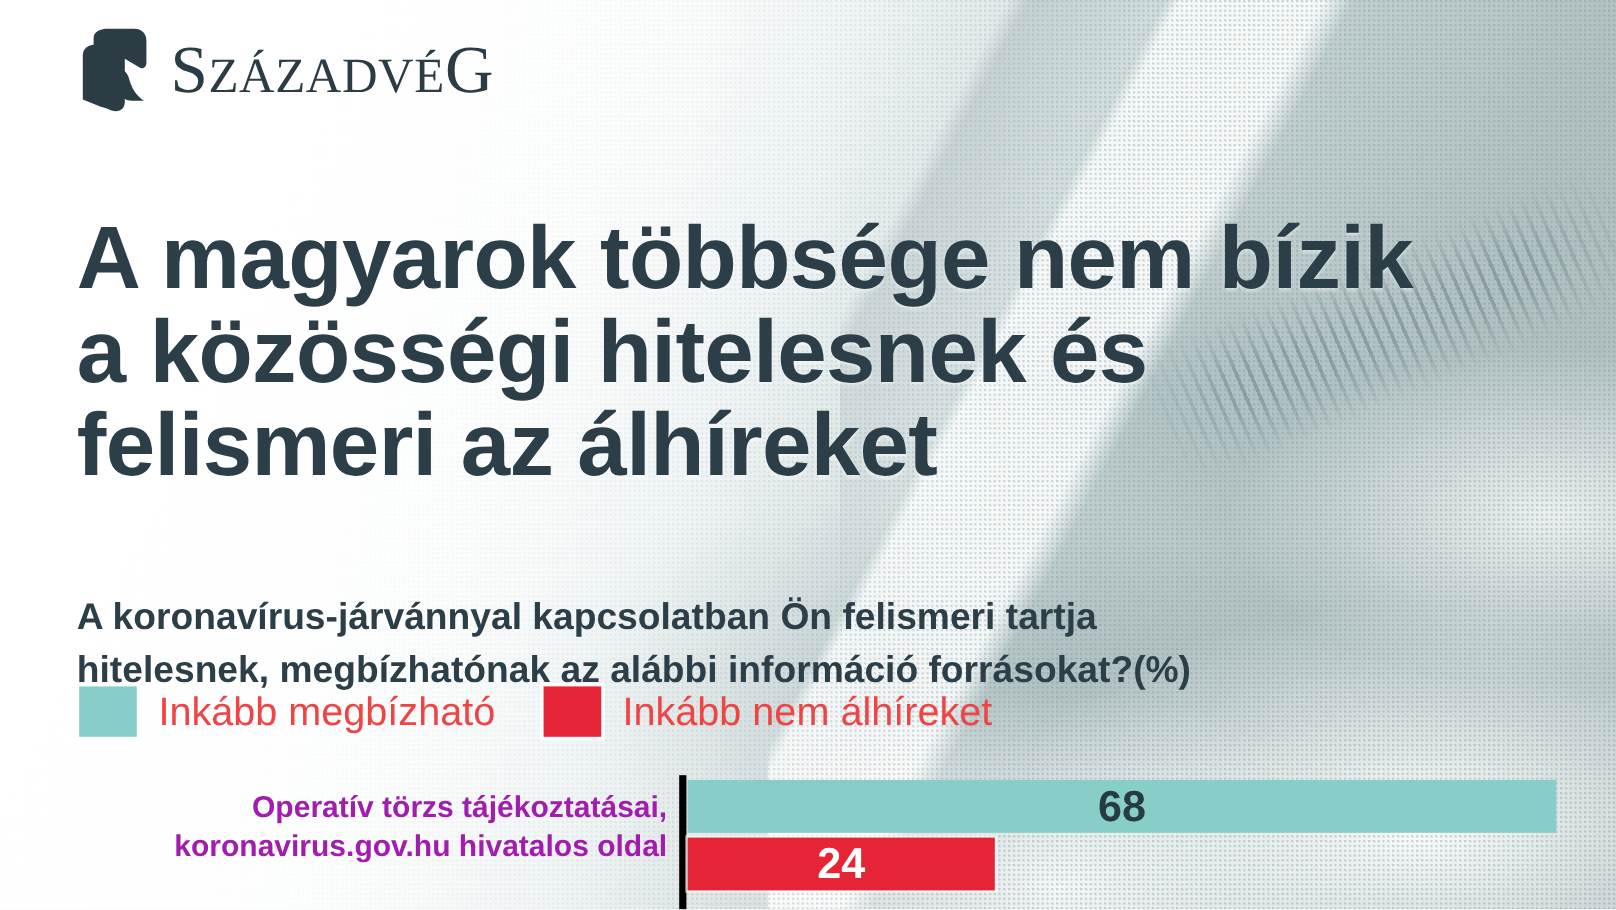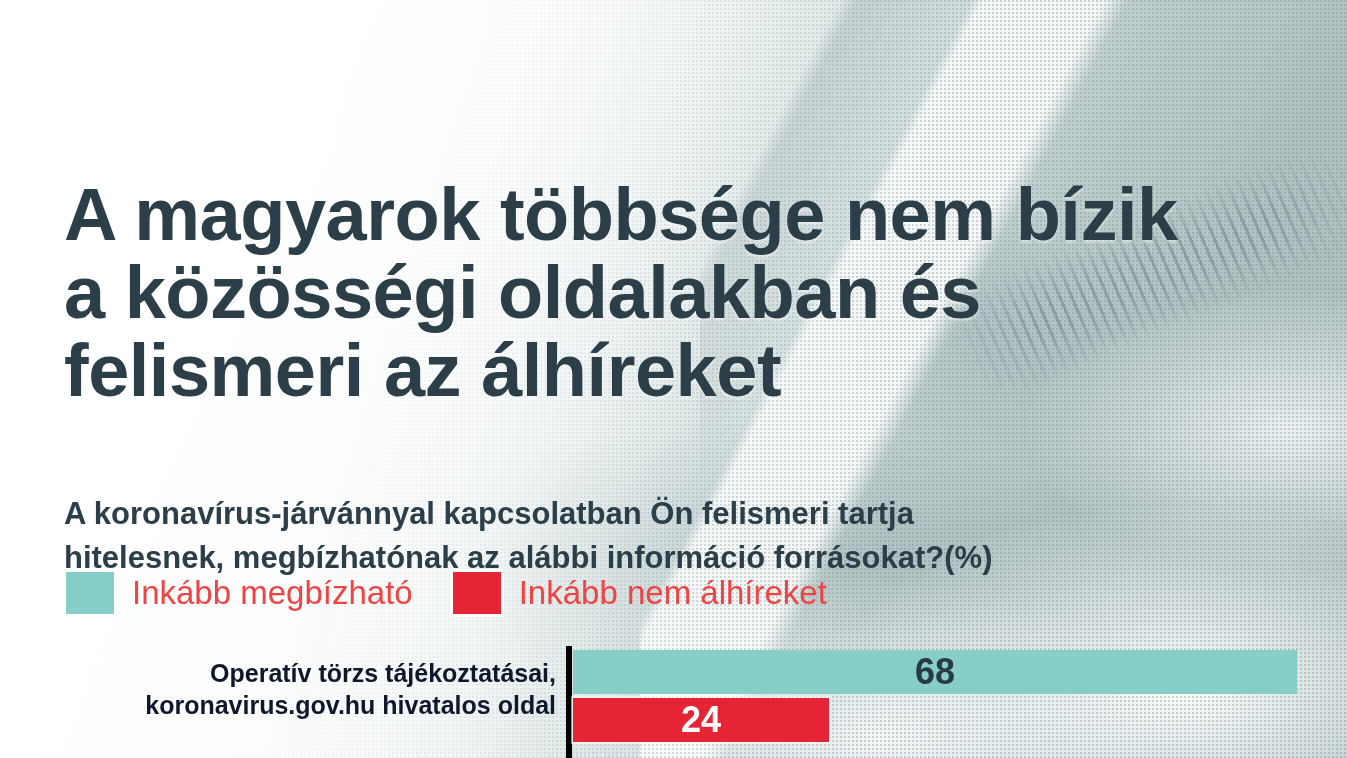--- a/index.html
+++ b/index.html
@@ -204,21 +204,21 @@
   }
   .cat-label {
     position: absolute;
     left: 10px;
     top: 658px;
     width: 546px;
     text-align: right;
     font-size: 25px;
     line-height: 1.26;
     font-weight: bold;
-    color: #0f172a;
+    color: #a21caf;
   }
   .cat-label .cat-line { display: block; }
 
   .bar {
     position: absolute;
     left: 573px;
     display: flex;
     align-items: center;
     justify-content: center;
   }
@@ -249,24 +249,40 @@
   <div class="bg-layer bg-base"></div>
   <div class="bg-layer bg-blobs"></div>
   <div class="bg-layer bg-diagonal-b"></div>
   <div class="bg-layer bg-diagonal-a"></div>
   <div class="bg-layer bg-coil"></div>
   <div class="bg-layer bg-halftone"></div>
   <div class="bg-layer bg-veil"></div>
 
   <div class="content">
 
+    <div class="logo">
+      <svg class="logo-mark" width="62" height="74" viewBox="0 0 62 74" aria-hidden="true">
+        <path d="M12 10 C12 4, 18 2, 24 2 L46 2 C52 2, 56 6, 56 12 L56 30
+                 C56 34, 53 36, 50 34 L38 27 L38 63 C38 69, 33 72, 27 70
+                 L12 64 Z" fill="#2b3c45"></path>
+        <path d="M3 24 C3 18, 8 15, 14 15 L29 15 L29 60 C29 66, 24 69, 18 67
+                 L3 61 Z" fill="#2b3c45"></path>
+        <path d="M33 34 L33 52 C33 58, 38 62, 44 62 L54 62 C48 58, 44 52, 42 45
+                 C41 40, 38 36, 33 34 Z" fill="#2b3c45"></path>
+        <path d="M29 15 L29 36 C29 40, 26 42, 23 40 L13 34
+                 C10 32, 10 28, 13 26 Z" fill="#ffffff" opacity="0.0"></path>
+      </svg>
+      <div class="logo-word">
+        <span class="cap">S</span><span class="sc">ZÁZADVÉ</span><span class="cap">G</span>
+      </div>
+    </div>
 
     <h1 class="headline">
       <span class="hl-line">A magyarok többsége nem bízik</span>
-      <span class="hl-line">a közösségi oldalakban és</span>
+      <span class="hl-line">a közösségi hitelesnek és</span>
       <span class="hl-line">felismeri az álhíreket</span>
     </h1>
 
     <h2 class="subtitle">
       <span class="sub-line">A koronavírus-járvánnyal kapcsolatban Ön felismeri tartja</span>
       <span class="sub-line">hitelesnek, megbízhatónak az alábbi információ forrásokat?(%)</span>
     </h2>
 
     <div class="legend">
       <div class="legend-item">

